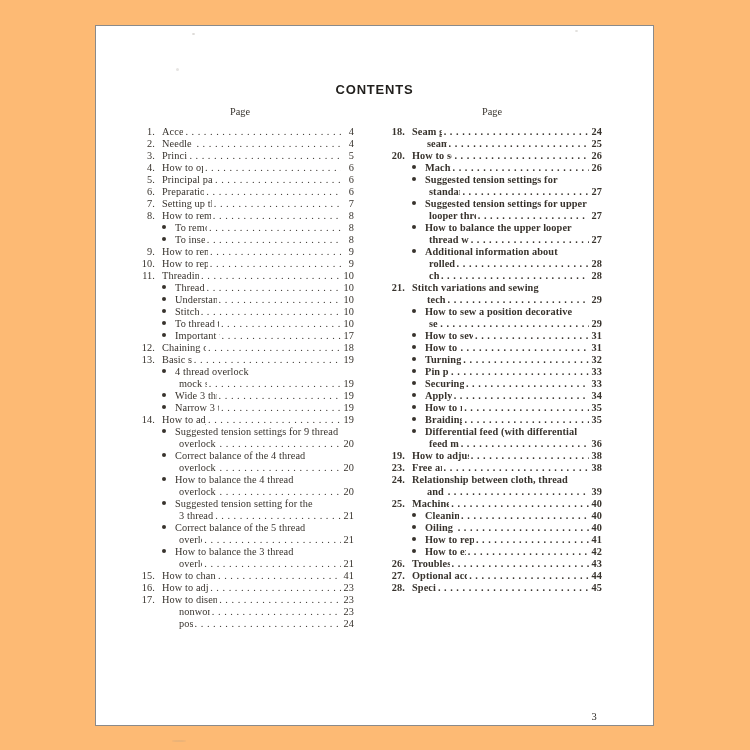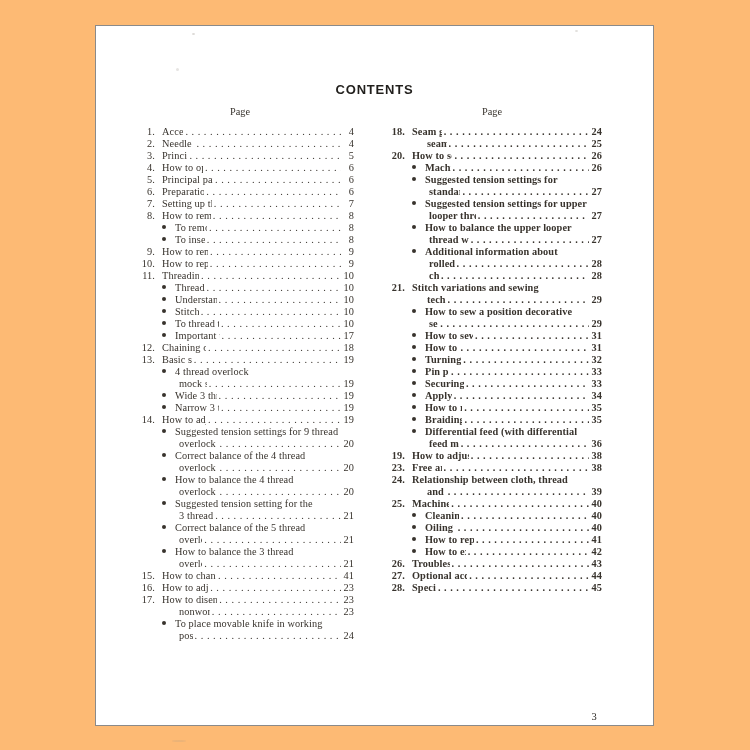--- a/index.html
+++ b/index.html
@@ -389,27 +389,20 @@
           </span>
         </div>
         <div class="row bullet-cont">
           <span class="num"></span>
           <span class="content">
             <span class="txt">nonworking position</span>
             <span class="leader"></span>
             <span class="pg">23</span>
           </span>
         </div>
-        <div class="row bullet">
-          <span class="num"></span>
-          <span class="content">
-            <span class="bul"></span>
-            <span class="txt">To place movable knife in working</span>
-          </span>
-        </div>
         <div class="row bullet-cont">
           <span class="num"></span>
           <span class="content">
             <span class="txt">position</span>
             <span class="leader"></span>
             <span class="pg">24</span>
           </span>
         </div>
       </div>
     <div class="col right" id="col-right">

